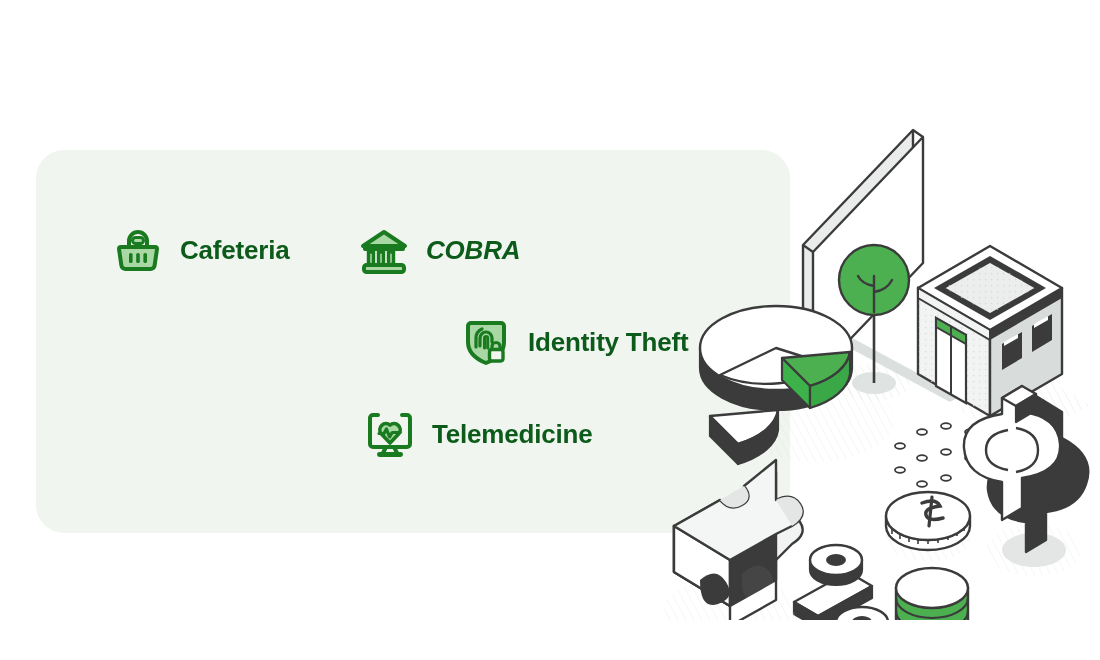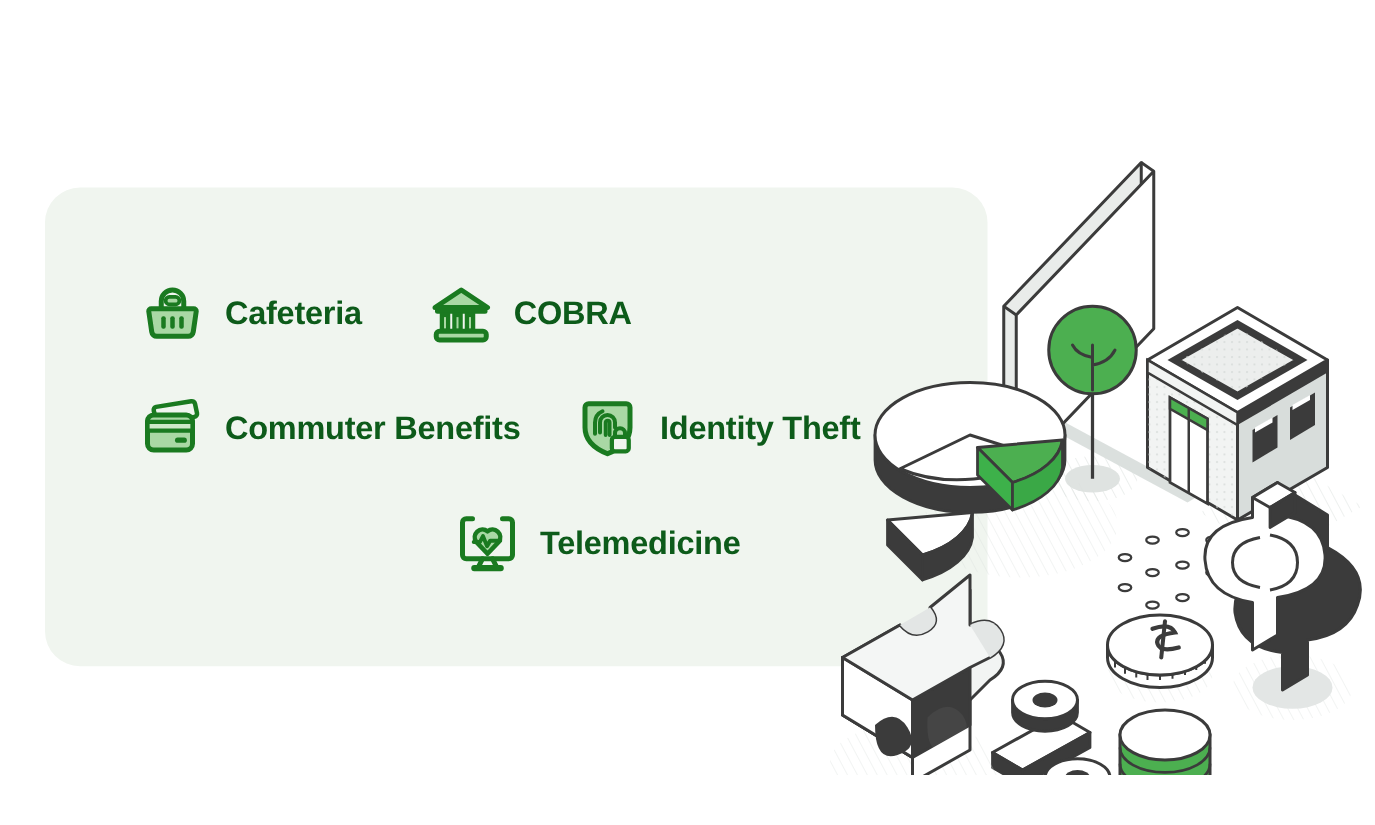--- a/index.html
+++ b/index.html
@@ -64,21 +64,21 @@
     letter-spacing: -0.2px;
     white-space: nowrap;
     line-height: 1;
   }
 
   
   .r1 { top: 67px; }
   .r2 { top: 159px; }
   .r3 { top: 251px; }
   .c1 { left: 74px; }
-  .c2a { left: 305px; }
+  .c2a { left: 320px; font-style: italic; }
   .c2b { left: 422px; }
   .c2c { left: 326px; text-align: right; }
 
   
   .illustration {
     position: absolute;
     left: 660px;
     top: 80px;
     width: 440px;
     height: 540px;
@@ -118,32 +118,20 @@
             <rect x="7" y="23.5" width="42" height="5.5" rx="2" fill="#1a7a20"></rect>
             <rect x="12.5" y="30" width="5" height="12.5" fill="#a9d8a4" stroke="#1a7a20" stroke-width="3.4"></rect>
             <rect x="22.5" y="30" width="5" height="12.5" fill="#a9d8a4" stroke="#1a7a20" stroke-width="3.4"></rect>
             <rect x="32.5" y="30" width="5" height="12.5" fill="#a9d8a4" stroke="#1a7a20" stroke-width="3.4"></rect>
             <rect x="8" y="43" width="40" height="7" rx="2.6" fill="#a9d8a4" stroke="#1a7a20" stroke-width="4"></rect>
           </svg>
         </span>
         <span class="benefit-label">COBRA</span>
       </div>
 
-      <div class="benefit-item r2 c1">
-        <span class="ico">
-          <svg viewBox="0 0 56 56" xmlns="http://www.w3.org/2000/svg">
-            <path d="M14.5 20.5 L13 14.5 a2.5 2.5 0 0 1 1.9 -3 L43 7 a2.6 2.6 0 0 1 3 2 l1.6 7.5 a2.6 2.6 0 0 1 -2 3 l-3.6 0.8" fill="none" stroke="#1a7a20" stroke-width="3.6" stroke-linecap="round" stroke-linejoin="round"></path>
-            <rect x="8" y="18" width="36" height="28" rx="5" fill="#a9d8a4" stroke="#1a7a20" stroke-width="4"></rect>
-            <rect x="8" y="23.5" width="36" height="7" fill="#cde8c9"></rect>
-            <rect x="8" y="23.5" width="36" height="7" fill="none" stroke="#1a7a20" stroke-width="3.4"></rect>
-            <rect x="30" y="36" width="9.5" height="4.2" rx="2.1" fill="#1a7a20"></rect>
-          </svg>
-        </span>
-        <span class="benefit-label">Commuter Benefits</span>
-      </div>
 
       <div class="benefit-item r2 c2b">
         <span class="ico">
           <svg viewBox="0 0 56 56" xmlns="http://www.w3.org/2000/svg">
             <path d="M10 12 a3 3 0 0 1 3 -3 h30 a3 3 0 0 1 3 3 v16 c0 10 -8 17 -18 21 C18 45 10 38 10 28 Z" fill="#a9d8a4" stroke="#1a7a20" stroke-width="4" stroke-linejoin="round"></path>
             <path d="M22 32 v-8 a6 6 0 0 1 12 0 v4" fill="none" stroke="#1a7a20" stroke-width="3.2" stroke-linecap="round"></path>
             <path d="M26.5 34 v-10 a1.6 1.6 0 0 1 3.2 0 v10" fill="none" stroke="#1a7a20" stroke-width="3" stroke-linecap="round"></path>
             <path d="M18 33 v-9 a10 10 0 0 1 6 -9" fill="none" stroke="#1a7a20" stroke-width="3.2" stroke-linecap="round"></path>
             <path d="M34 36 v-3.5 a4 4 0 0 1 8 0 V36" fill="none" stroke="#1a7a20" stroke-width="3.2"></path>
             <rect x="31.5" y="35.5" width="13.5" height="11.5" rx="2.4" fill="#f0f5ef" stroke="#1a7a20" stroke-width="3.4"></rect>

